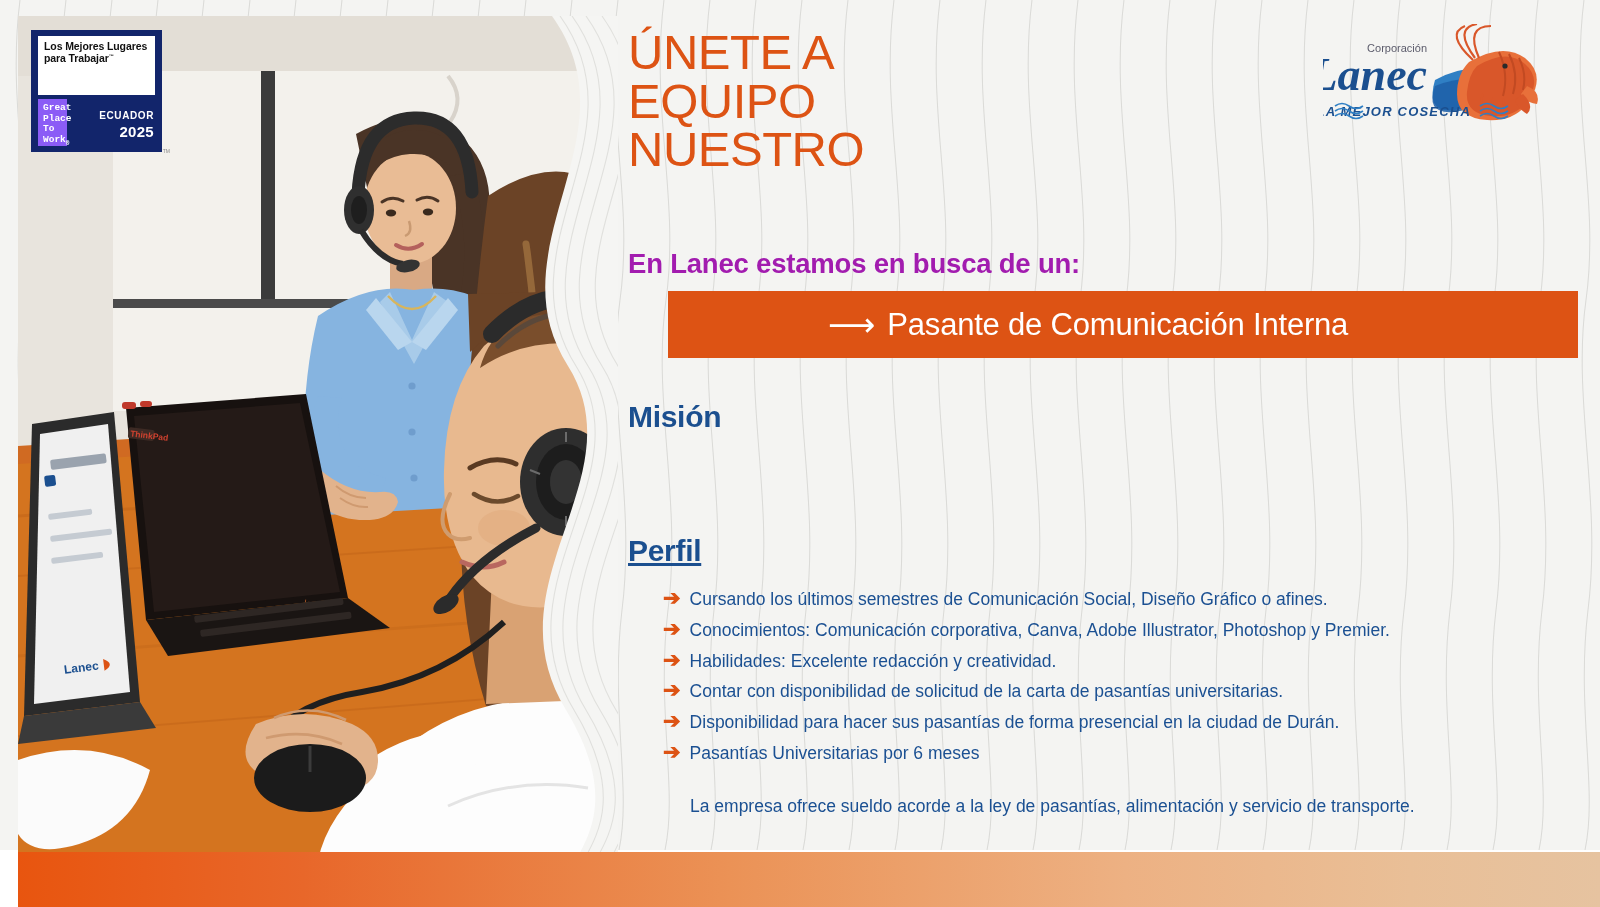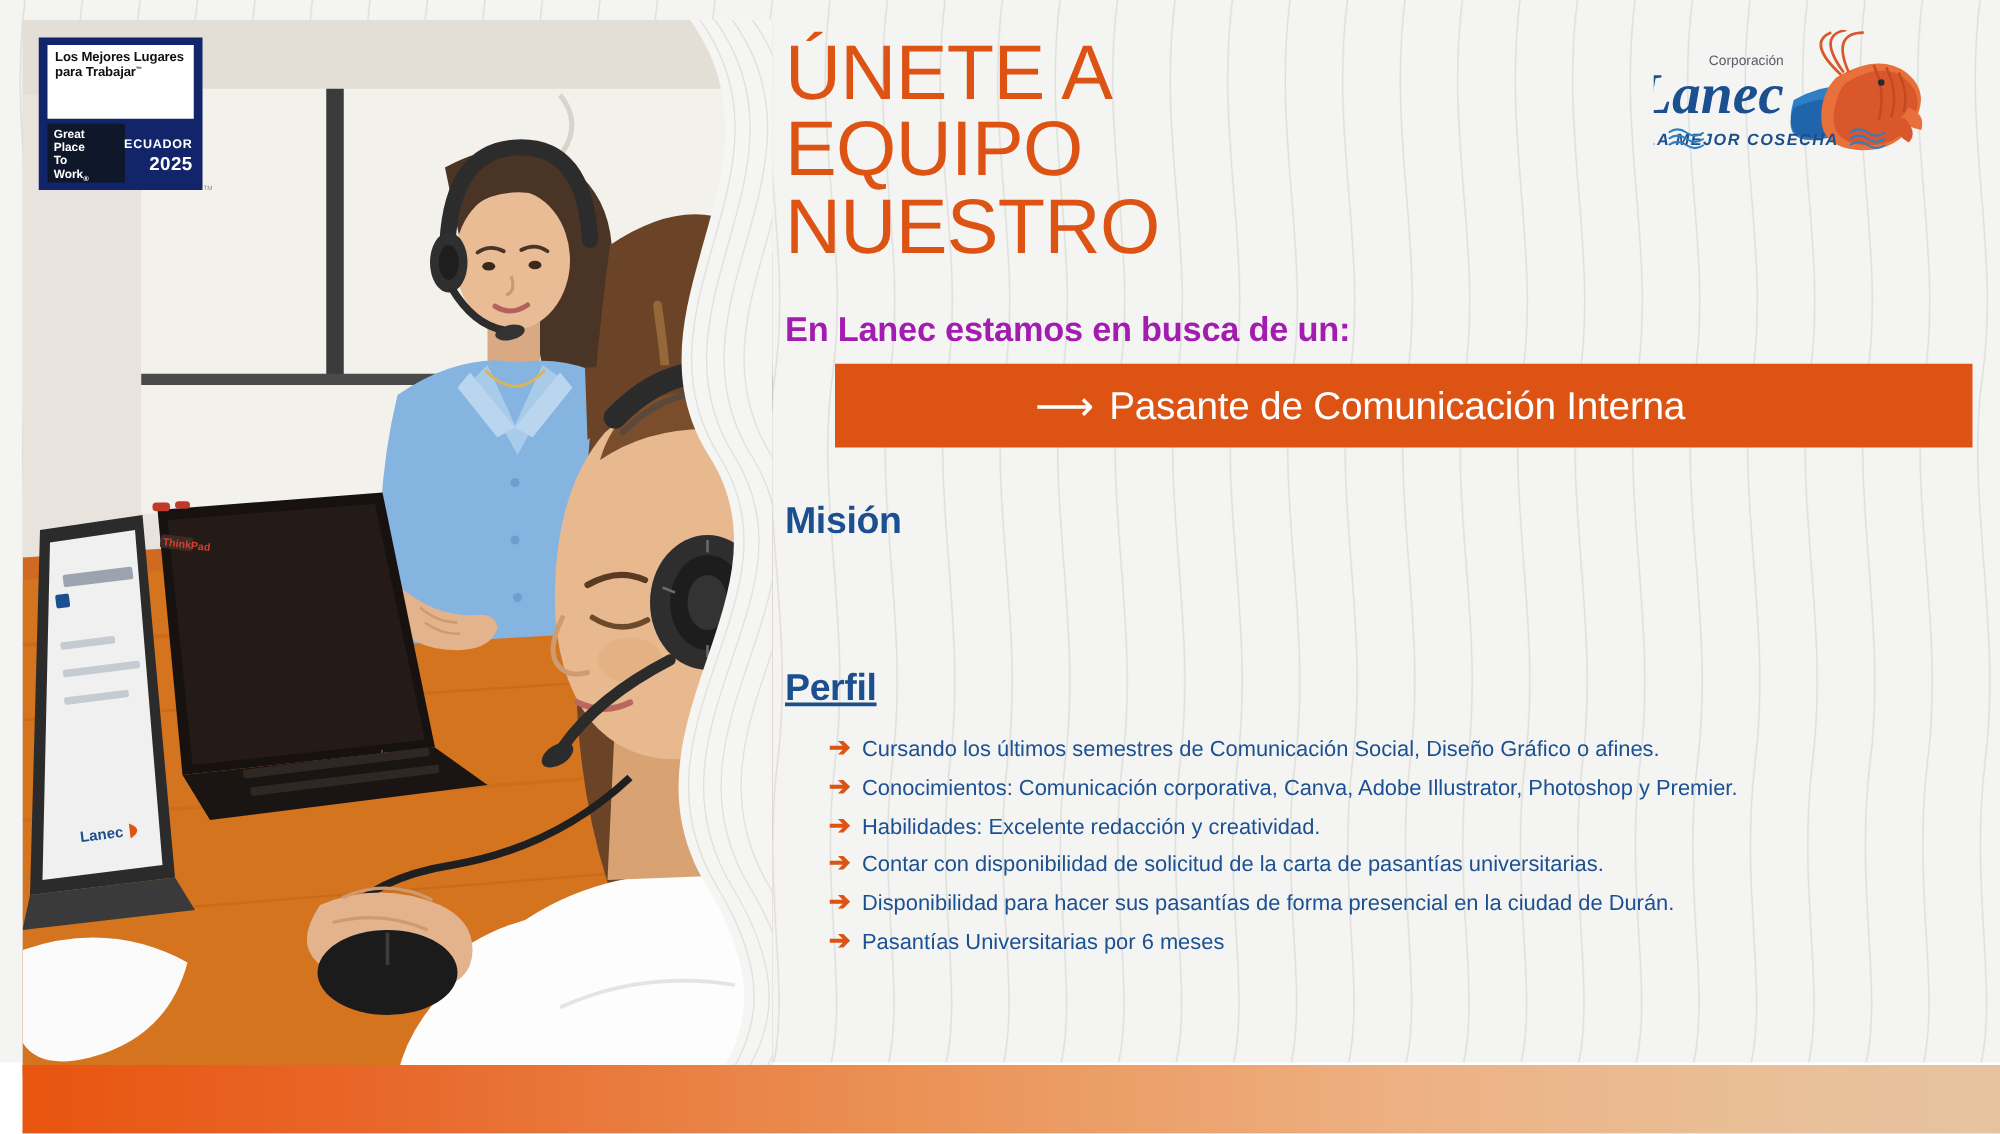--- a/index.html
+++ b/index.html
@@ -84,28 +84,29 @@
     letter-spacing: -.1px;
   }
   .gptw-tm {
     font-size: 5px;
     vertical-align: super;
     font-weight: bold;
   }
   .gptw-red {
     position: absolute;
     left: 7px; top: 69px;
-    width: 62px; height: 47px;
-    background: #0f172a;
+    width: 29px; height: 47px;
+    background: #8b5cf6;
     color: #fff;
     font-size: 9.5px;
     font-weight: bold;
     line-height: 1.12;
     padding: 4px 0 0 5px;
     box-sizing: border-box;
+    font-family: Liberation Mono, monospace;
   }
   .gptw-reg { font-size: 6px; vertical-align: sub; }
   .gptw-country {
     position: absolute;
     right: 8px; top: 80px;
     color: #fff;
     font-size: 10px;
     font-weight: bold;
     letter-spacing: .6px;
     text-align: right;
@@ -136,21 +137,21 @@
     z-index: 5;
   }
 
   
   .headline {
     position: absolute;
     left: 628px;
     top: 28px;
     width: 760px;
     color: #dd5314;
-    font-size: 62px;
+    font-size: 49px;
     font-weight: 400;
     line-height: .99;
     letter-spacing: -.5px;
     z-index: 4;
   }
 
   .subhead {
     position: absolute;
     left: 628px;
     top: 248px;
@@ -547,15 +548,16 @@
       <li>
         <span class="bullet-arrow">➔</span>
         <span>Disponibilidad para hacer sus pasantías de forma presencial en la ciudad de <b>Durán</b>.</span>
       </li>
       <li>
         <span class="bullet-arrow">➔</span>
         <span>Pasantías Universitarias por 6 meses</span>
       </li>
     </ul>
 
+  <div class="closing">La empresa ofrece sueldo acorde a la ley de pasantías, alimentación y servicio de transporte.</div>
 
   <div class="bottom-bar"></div>
 </div>
 
 </body></html>

